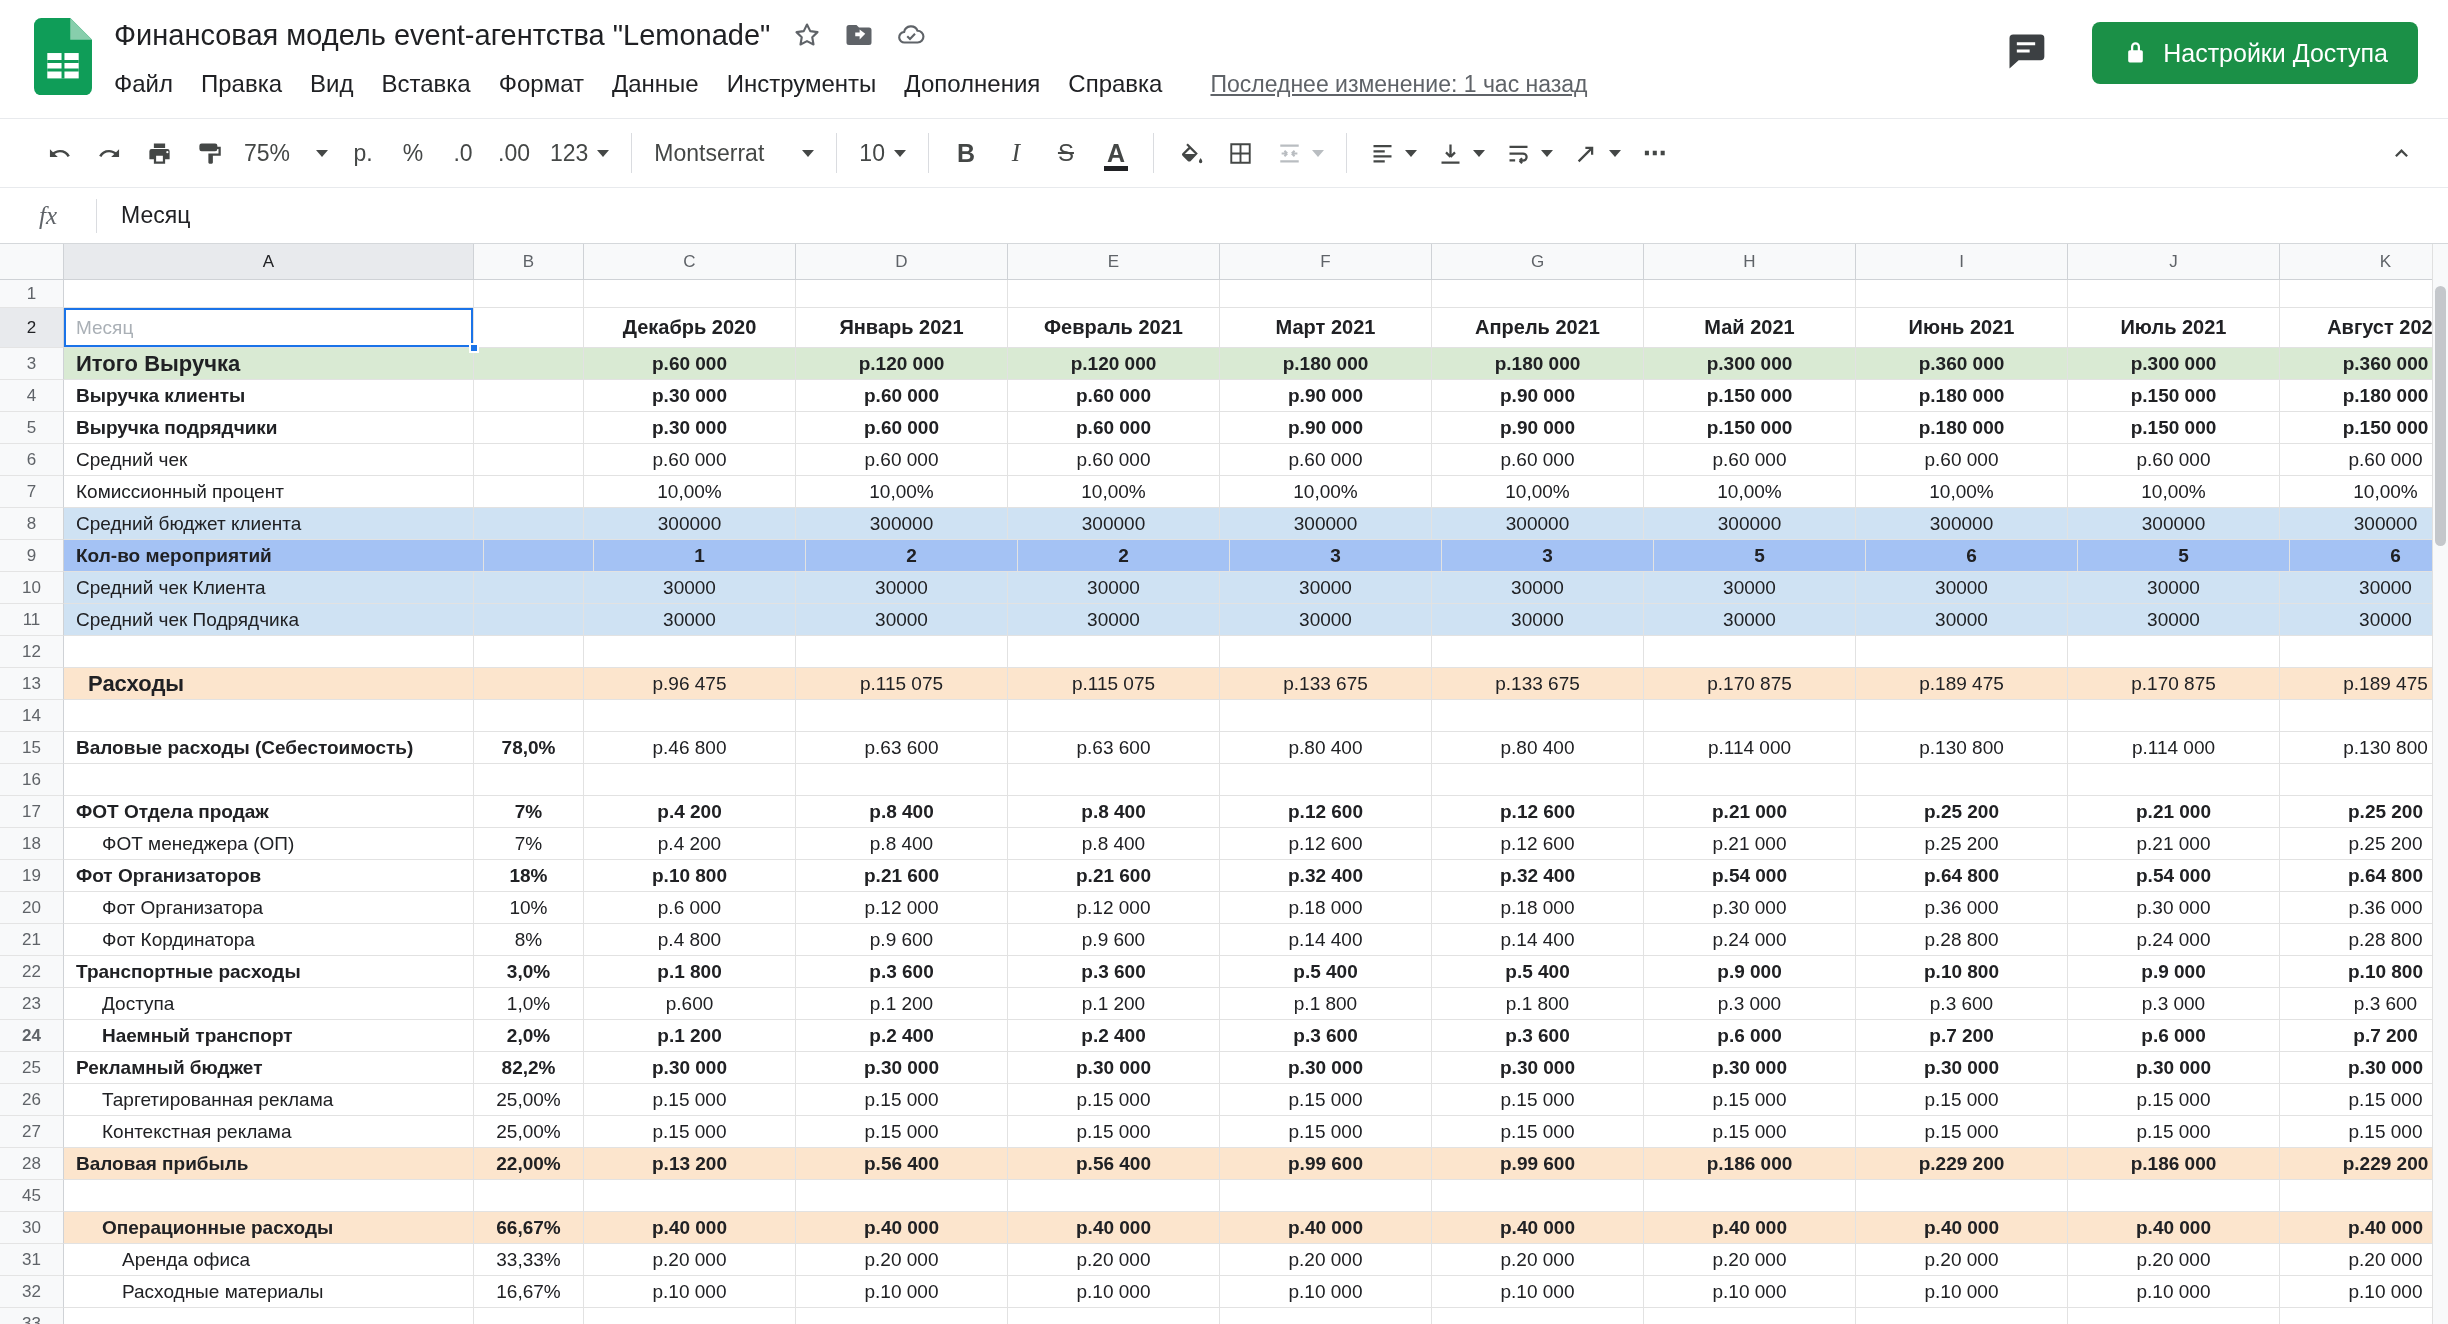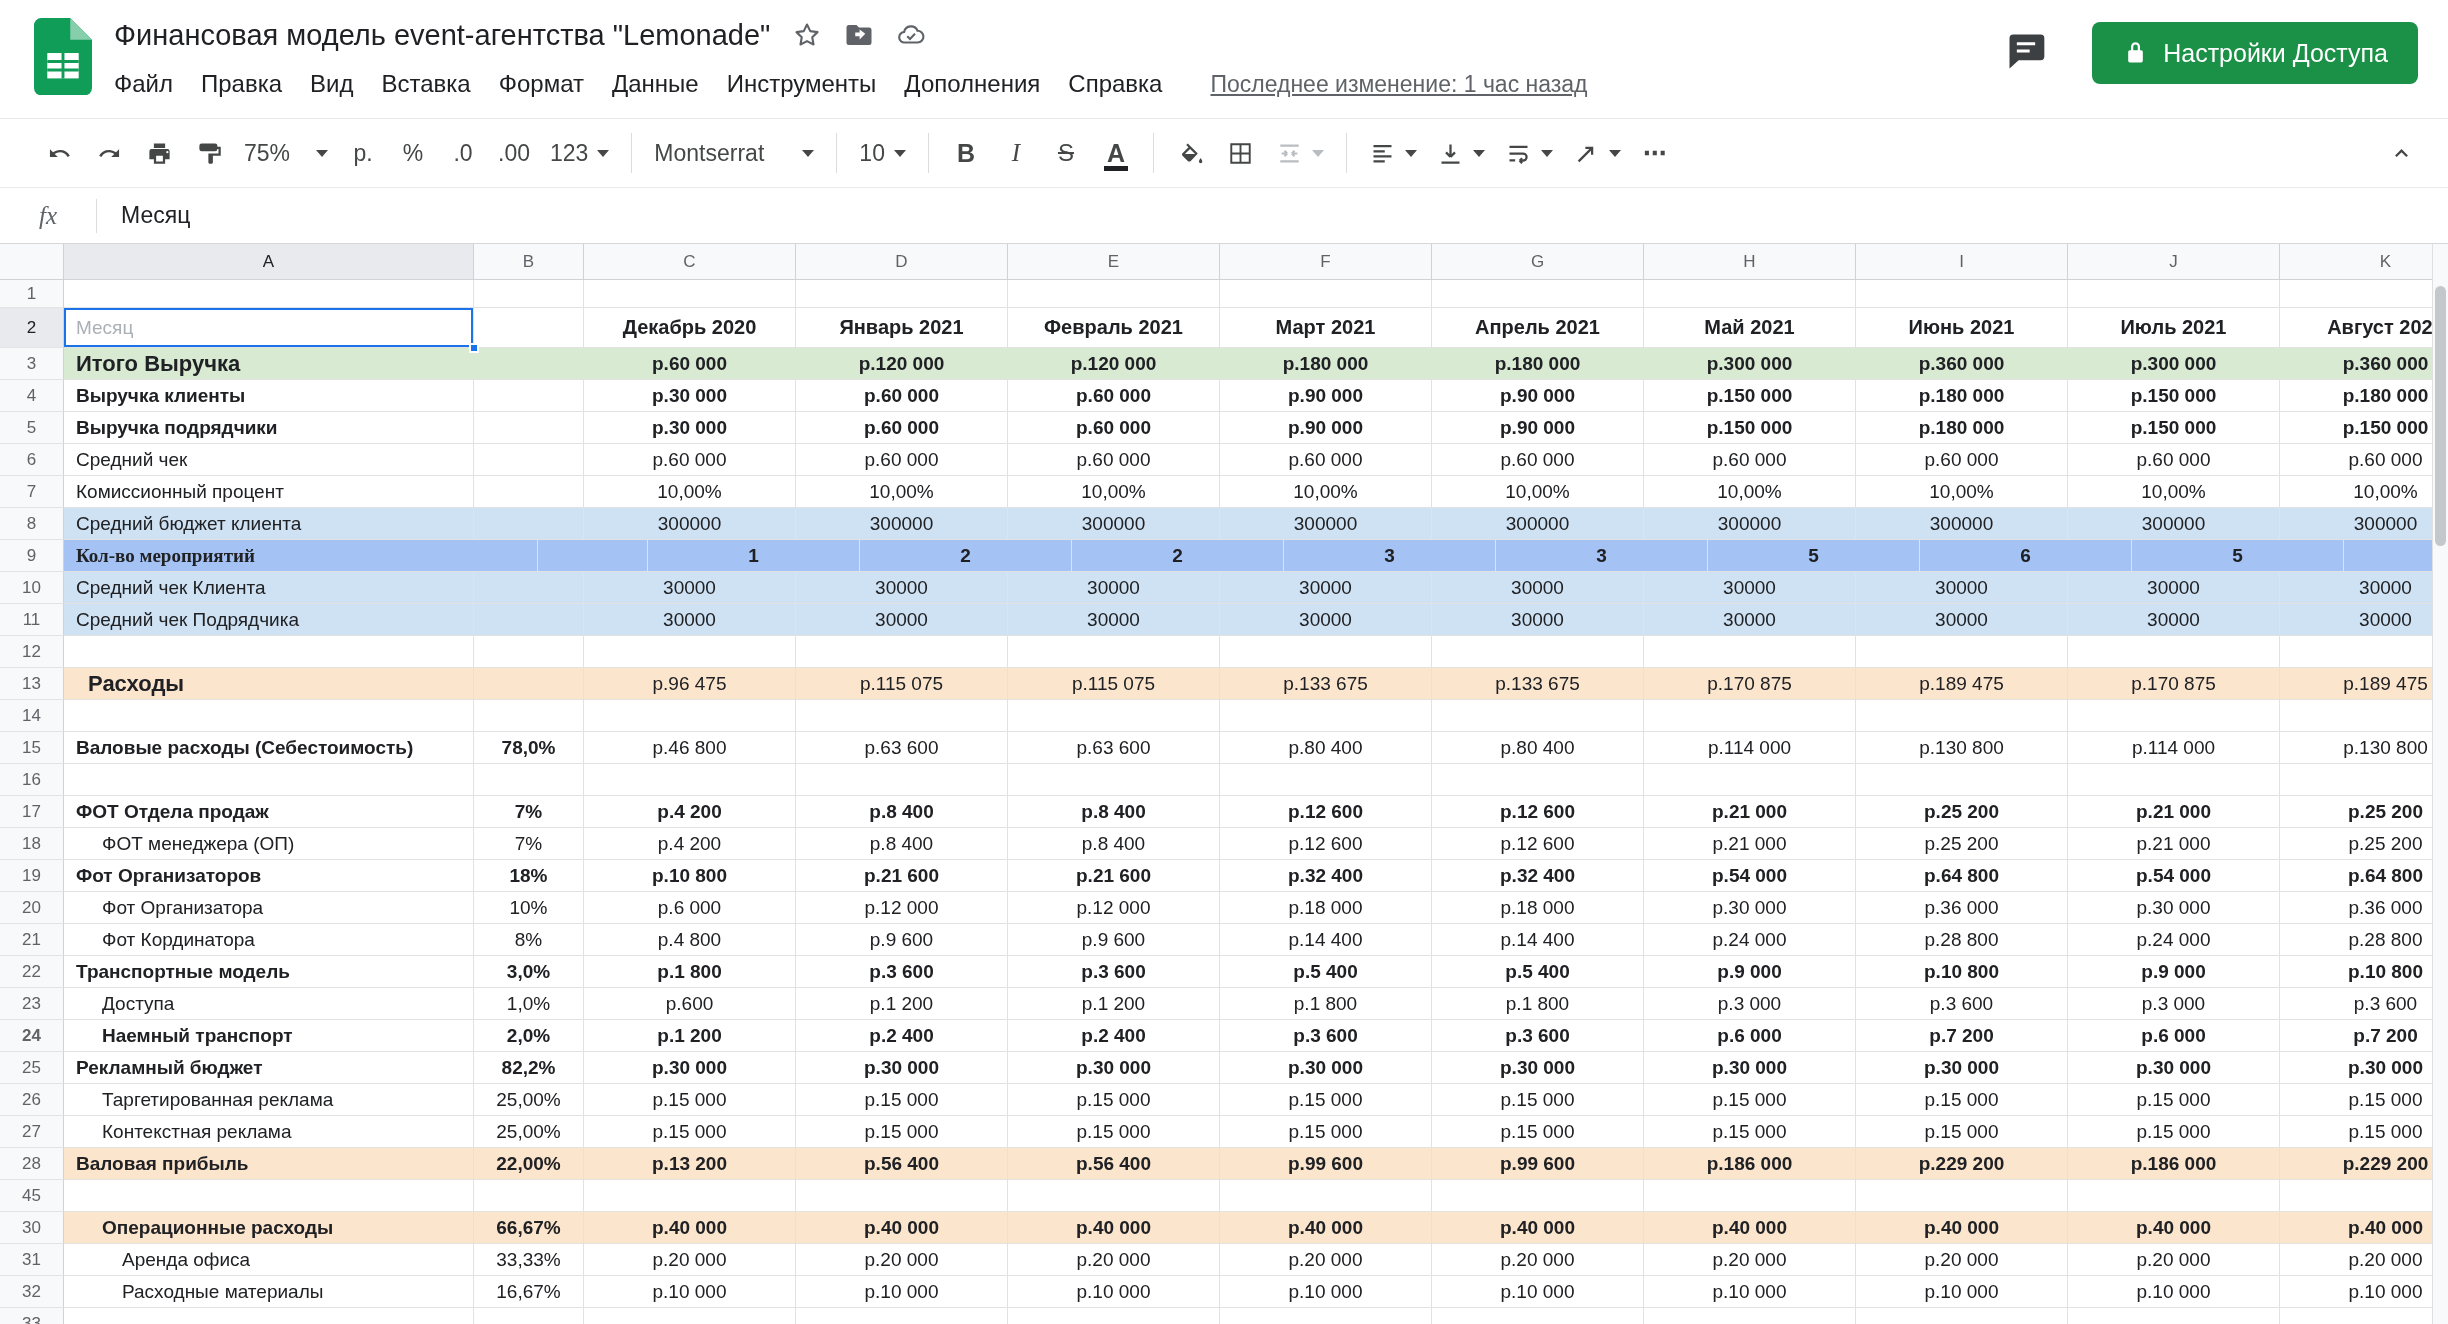--- a/index.html
+++ b/index.html
@@ -403,21 +403,21 @@
           <div class="cell val bg-blue1" style="width: 212px;">300000</div>
           <div class="cell val bg-blue1" style="width: 212px;">300000</div>
           <div class="cell val bg-blue1" style="width: 212px;">300000</div>
           <div class="cell val bg-blue1" style="width: 212px;">300000</div>
           <div class="cell val bg-blue1" style="width: 212px;">300000</div>
           <div class="cell val bg-blue1" style="width: 212px;">300000</div>
           <div class="cell val bg-blue1" style="width: 212px;">300000</div>
         </div>
         <div class="grid-row" style="height: 32px;">
           <div class="rownum">9</div>
-          <div class="cell label bg-blue2 bold" style="width: 474px; font-family: Liberation Serif, serif;">Кол-во мероприятий</div>
+          <div class="cell label bg-blue2 bold" style="width: 420px;">Кол-во мероприятий</div>
           <div class="cell val bg-blue2" style="width: 110px;"></div>
           <div class="cell val bg-blue2 bold" style="width: 212px;">1</div>
           <div class="cell val bg-blue2 bold" style="width: 212px;">2</div>
           <div class="cell val bg-blue2 bold" style="width: 212px;">2</div>
           <div class="cell val bg-blue2 bold" style="width: 212px;">3</div>
           <div class="cell val bg-blue2 bold" style="width: 212px;">3</div>
           <div class="cell val bg-blue2 bold" style="width: 212px;">5</div>
           <div class="cell val bg-blue2 bold" style="width: 212px;">6</div>
           <div class="cell val bg-blue2 bold" style="width: 212px;">5</div>
           <div class="cell val bg-blue2 bold" style="width: 212px;">6</div>
@@ -585,21 +585,21 @@
           <div class="cell val" style="width: 212px;">р.9 600</div>
           <div class="cell val" style="width: 212px;">р.14 400</div>
           <div class="cell val" style="width: 212px;">р.14 400</div>
           <div class="cell val" style="width: 212px;">р.24 000</div>
           <div class="cell val" style="width: 212px;">р.28 800</div>
           <div class="cell val" style="width: 212px;">р.24 000</div>
           <div class="cell val" style="width: 212px;">р.28 800</div>
         </div>
         <div class="grid-row" style="height: 32px;">
           <div class="rownum">22</div>
-          <div class="cell label bold" style="width: 410px;">Транспортные модель</div>
+          <div class="cell label bold" style="width: 410px;">Транспортные расходы</div>
           <div class="cell val bold" style="width: 110px;">3,0%</div>
           <div class="cell val bold" style="width: 212px;">р.1 800</div>
           <div class="cell val bold" style="width: 212px;">р.3 600</div>
           <div class="cell val bold" style="width: 212px;">р.3 600</div>
           <div class="cell val bold" style="width: 212px;">р.5 400</div>
           <div class="cell val bold" style="width: 212px;">р.5 400</div>
           <div class="cell val bold" style="width: 212px;">р.9 000</div>
           <div class="cell val bold" style="width: 212px;">р.10 800</div>
           <div class="cell val bold" style="width: 212px;">р.9 000</div>
           <div class="cell val bold" style="width: 212px;">р.10 800</div>

